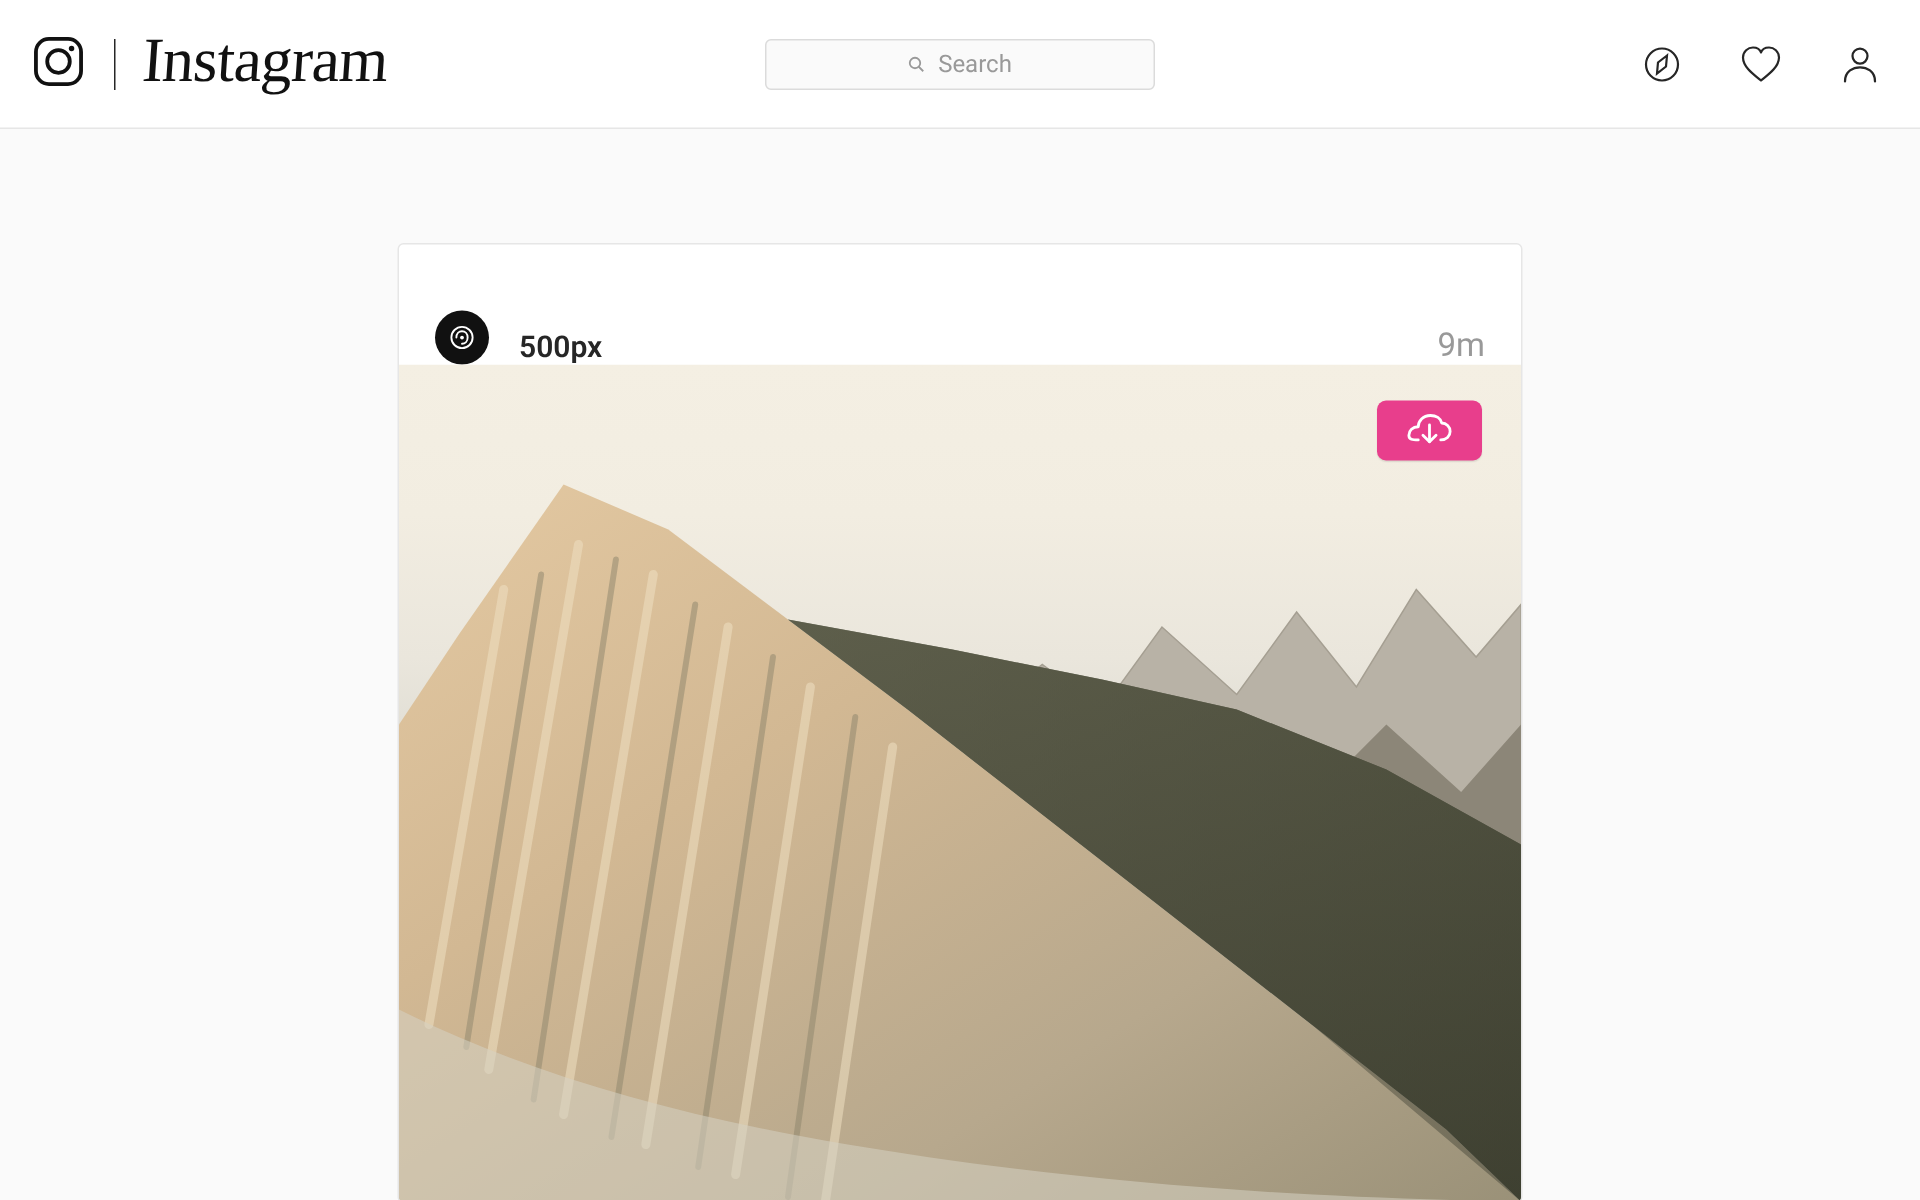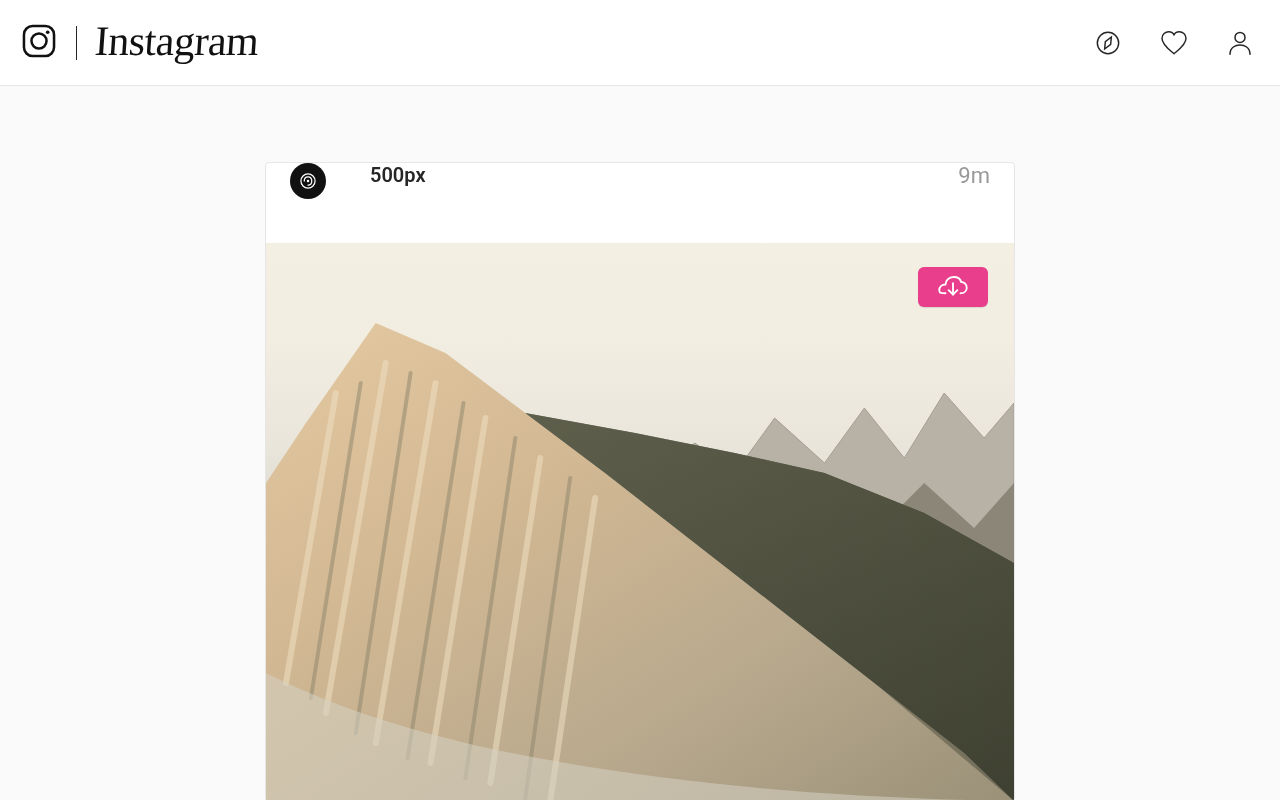--- a/index.html
+++ b/index.html
@@ -71,23 +71,22 @@
   .post {
     width: 750px;
     background: #fff;
     border: 1px solid #e6e6e6;
     border-radius: 4px;
     overflow: hidden;
   }
   .post-header {
     height: 80px;
     display: flex;
-    align-items: flex-start;
+    align-items: flex-end;
     padding: 0 24px;
-    gap: 24px;
   }
   .avatar {
     width: 36px; height: 36px;
     border-radius: 50%;
     background: #111;
     display: flex; align-items: center; justify-content: center;
     margin-right: 20px;
   }
   .post-author {
     font-size: 20px;
@@ -148,20 +147,29 @@
       <svg width="38" height="38" viewBox="0 0 48 48" fill="none" stroke="#111" stroke-width="3.2">
         <rect x="5" y="5" width="38" height="38" rx="11" ry="11"></rect>
         <circle cx="24" cy="24" r="9.5"></circle>
         <circle cx="35" cy="13" r="2.3" fill="#111" stroke="none"></circle>
       </svg>
     </span>
     <span class="logo-divider"></span>
     <span class="insta-wordmark">Instagram</span>
   </div>
 
+  <div class="search-wrap">
+    <div class="search-box">
+      <svg width="12" height="12" viewBox="0 0 24 24" fill="none" stroke="#999" stroke-width="2.4">
+        <circle cx="10" cy="10" r="7"></circle>
+        <line x1="15" y1="15" x2="21" y2="21"></line>
+      </svg>
+      <span>Search</span>
+    </div>
+  </div>
 
   <div class="nav-icons">
     <span class="icon-btn">
       <svg width="32" height="32" viewBox="0 0 48 48" fill="none" stroke="#262626" stroke-width="2.2">
         <circle cx="24" cy="24" r="16"></circle>
         <polygon points="29,15 20,22 19,33 28,26" fill="none"></polygon>
       </svg>
     </span>
     <span class="icon-btn">
       <svg width="34" height="34" viewBox="0 0 48 48" fill="none" stroke="#262626" stroke-width="2.2" stroke-linecap="round" stroke-linejoin="round">

